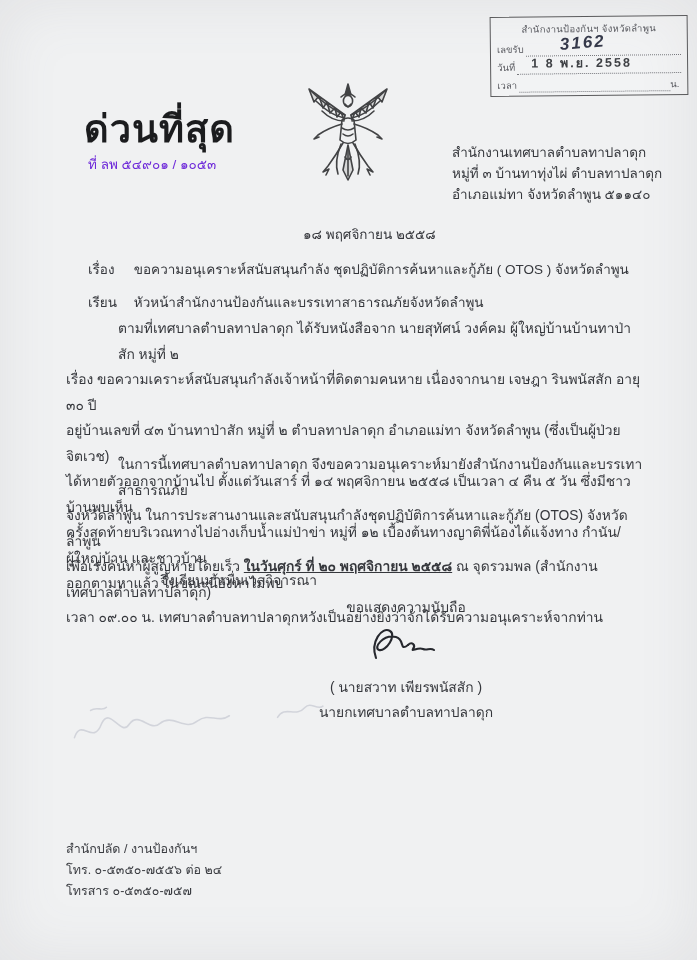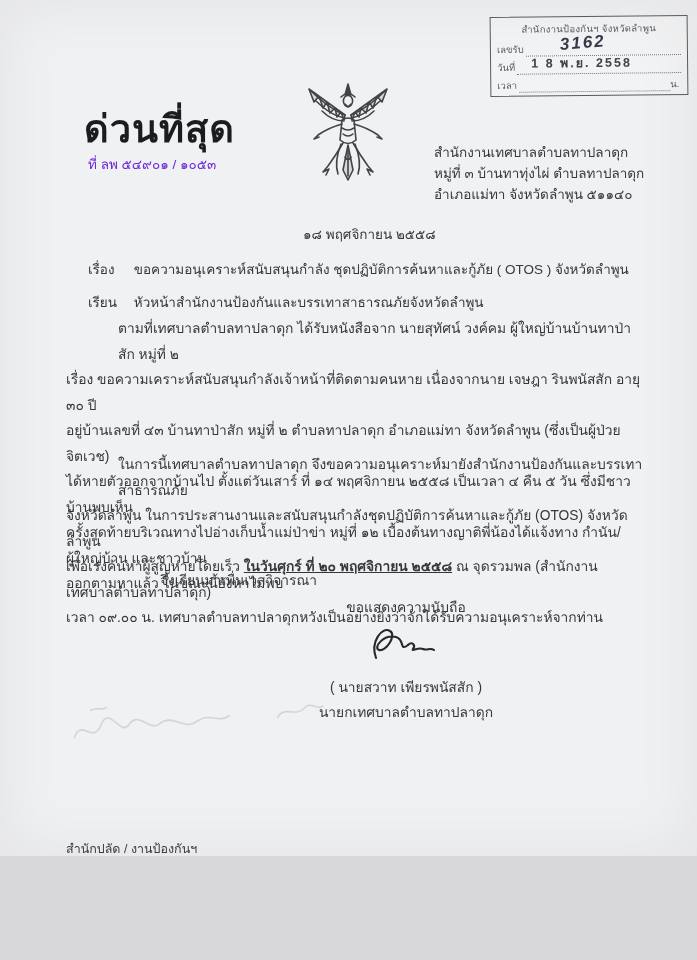--- a/index.html
+++ b/index.html
@@ -1,18 +1,18 @@
 <!DOCTYPE html>
 <html><head>
 <meta charset="utf-8">
 <style>
   html,body{margin:0;padding:0;background:#d8d8da;}
   .paper{
     position:relative;
-    width:697px;height:856px;
+    width:697px;height:960px;
     background:#f0f1f2;
     box-shadow:inset 0 0 60px rgba(120,120,130,0.12);
     font-family:"Liberation Sans","DejaVu Sans",sans-serif;
     color:#3b3d42;
     overflow:hidden;
   }
   .abs{position:absolute;}
   
   .stamp{
     left:490px;top:16px;width:198px;height:80px;
@@ -33,21 +33,21 @@
     transform:rotate(-4deg);letter-spacing:2px;
   }
   .datestamp{
     position:absolute;left:14px;top:-6px;
     font-size:12.5px;font-weight:700;color:#3e4044;letter-spacing:2px;
     white-space:nowrap;
   }
   
   .urgent{left:84px;top:98px;font-size:38px;font-weight:700;color:#1b1c1e;letter-spacing:1px;}
   .refno{left:88px;top:153px;font-size:13.5px;color:#6d28d9;}
-  .addr{left:434px;top:142px;font-size:13.5px;line-height:21px;color:#36383d;}
+  .addr{left:452px;top:142px;font-size:13.5px;line-height:21px;color:#36383d;}
   .docdate{left:303px;top:223px;font-size:13.5px;color:#36383d;text-align:right;}
   .line-row{left:88px;font-size:13.5px;color:#36383d;white-space:nowrap;}
   .line-row .label{display:inline-block;width:42px;}
   
   .para{left:66px;width:578px;font-size:13.8px;line-height:25.5px;color:#35373c;}
   .para .indent{padding-left:52px;}
   .u-bold{font-weight:700;text-decoration:underline;}
   .closing{left:160px;top:569px;font-size:13.8px;color:#35373c;}
   
   .sigblock{left:295px;top:596px;width:222px;text-align:center;font-size:13.8px;color:#35373c;}

